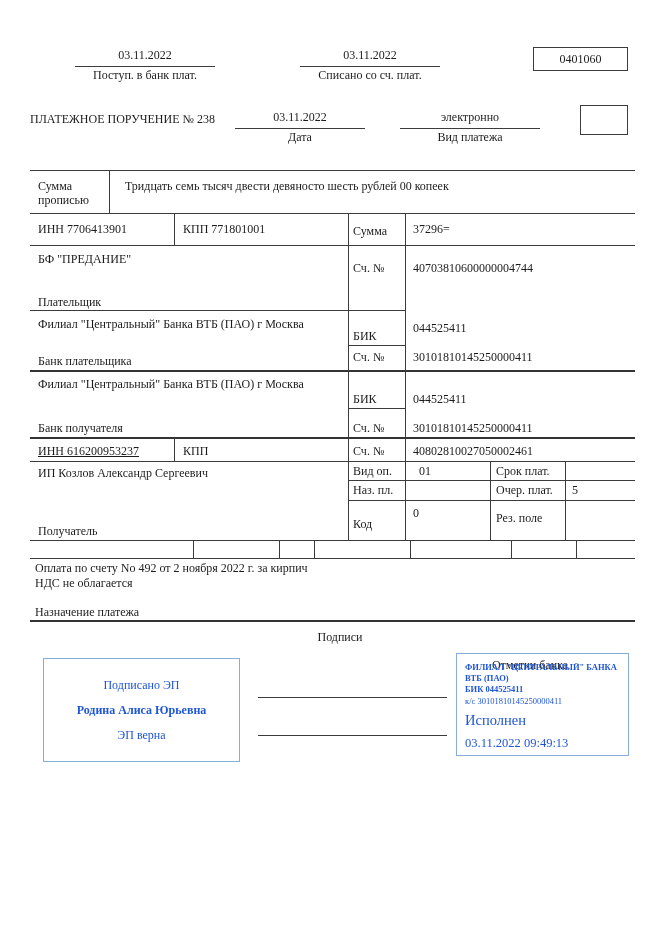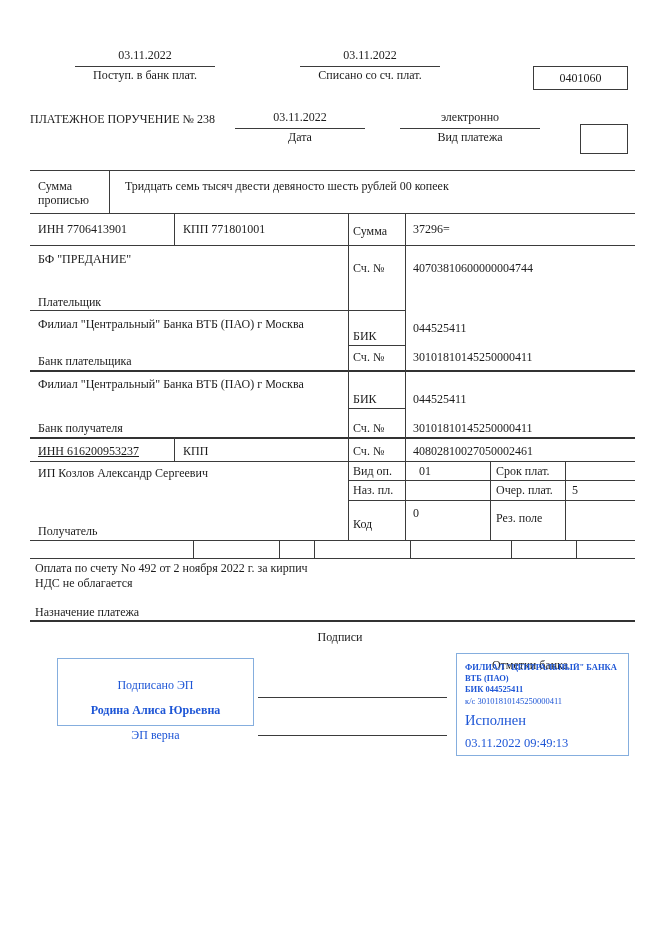--- a/index.html
+++ b/index.html
@@ -4,21 +4,21 @@
 <style>
   html,body{margin:0;padding:0;background:#fff;}
   .page{position:relative;width:660px;height:933px;background:#ffffff;overflow:hidden;
         font-family:"Liberation Serif","DejaVu Serif",serif;color:#1c1c1c;}
   .t{position:absolute;font-size:12px;line-height:14px;white-space:nowrap;}
   .c{text-align:center;}
   .wrap{white-space:normal;}
   .hl{position:absolute;height:1px;background:#3b3b3b;}
   .hl2{position:absolute;height:2px;background:#333;}
   .vl{position:absolute;width:1px;background:#3b3b3b;}
-  .box{position:absolute;border:1px solid #3b3b3b;box-sizing:border-box;margin-top:19px;}
+  .box{position:absolute;border:1px solid #3b3b3b;box-sizing:border-box;}
   .ublock{position:absolute;text-align:center;border-bottom:1px solid #3b3b3b;
           font-size:12px;line-height:15px;padding-bottom:3px;}
   .stamp-blue{color:#1E56D6;}
   .sbox{position:absolute;border:1px solid #85aede;box-sizing:border-box;}
   .small{font-size:8.5px;line-height:10.5px;}
 </style>
 </head>
 <body>
 
 <div class="page">
@@ -117,21 +117,21 @@
   <div class="t" style="left:496px;top:511px;">Рез. поле</div>
 
   <div class="t" style="left:35px;top:561px;">Оплата по счету No 492 от 2 ноября 2022 г. за кирпич</div>
   <div class="t" style="left:35px;top:576px;">НДС не облагается</div>
   <div class="t" style="left:35px;top:605px;">Назначение платежа</div>
   <div class="hl2" style="left:30px;top:620px;width:605px;"></div>
 
   <div class="t c" style="left:280px;top:630px;width:120px;">Подписи</div>
   <div class="t c" style="left:470px;top:630px;width:120px;margin-top:28px;">Отметки банка</div>
 
-  <div class="sbox" style="left:57px;top:658px;width:197px;height:68px;">
+  <div class="sbox" style="left:43px;top:658px;width:197px;height:104px;">
     <div class="t c stamp-blue" style="left: 0px; top: 19px; width: 195px; color: rgb(30, 86, 214);">Подписано ЭП</div>
     <div class="t c stamp-blue" style="left: 0px; top: 69px; width: 195px; color: rgb(30, 86, 214);">ЭП верна</div>
     <div class="t c stamp-blue" style="left: 0px; top: 44px; width: 195px; font-weight: bold; color: rgb(30, 86, 214);">Родина Алиса Юрьевна</div>
   </div>
 
   <div class="hl" style="left:258px;top:697px;width:189px;"></div>
   <div class="hl" style="left:258px;top:735px;width:189px;"></div>
 
   <div class="sbox" style="left:456px;top:653px;width:173px;height:103px;">
     <div class="t wrap small stamp-blue" style="left: 8px; top: 8px; width: 155px; font-weight: bold; color: rgb(30, 86, 214);">ФИЛИАЛ "ЦЕНТРАЛЬНЫЙ" БАНКА ВТБ (ПАО)</div>

